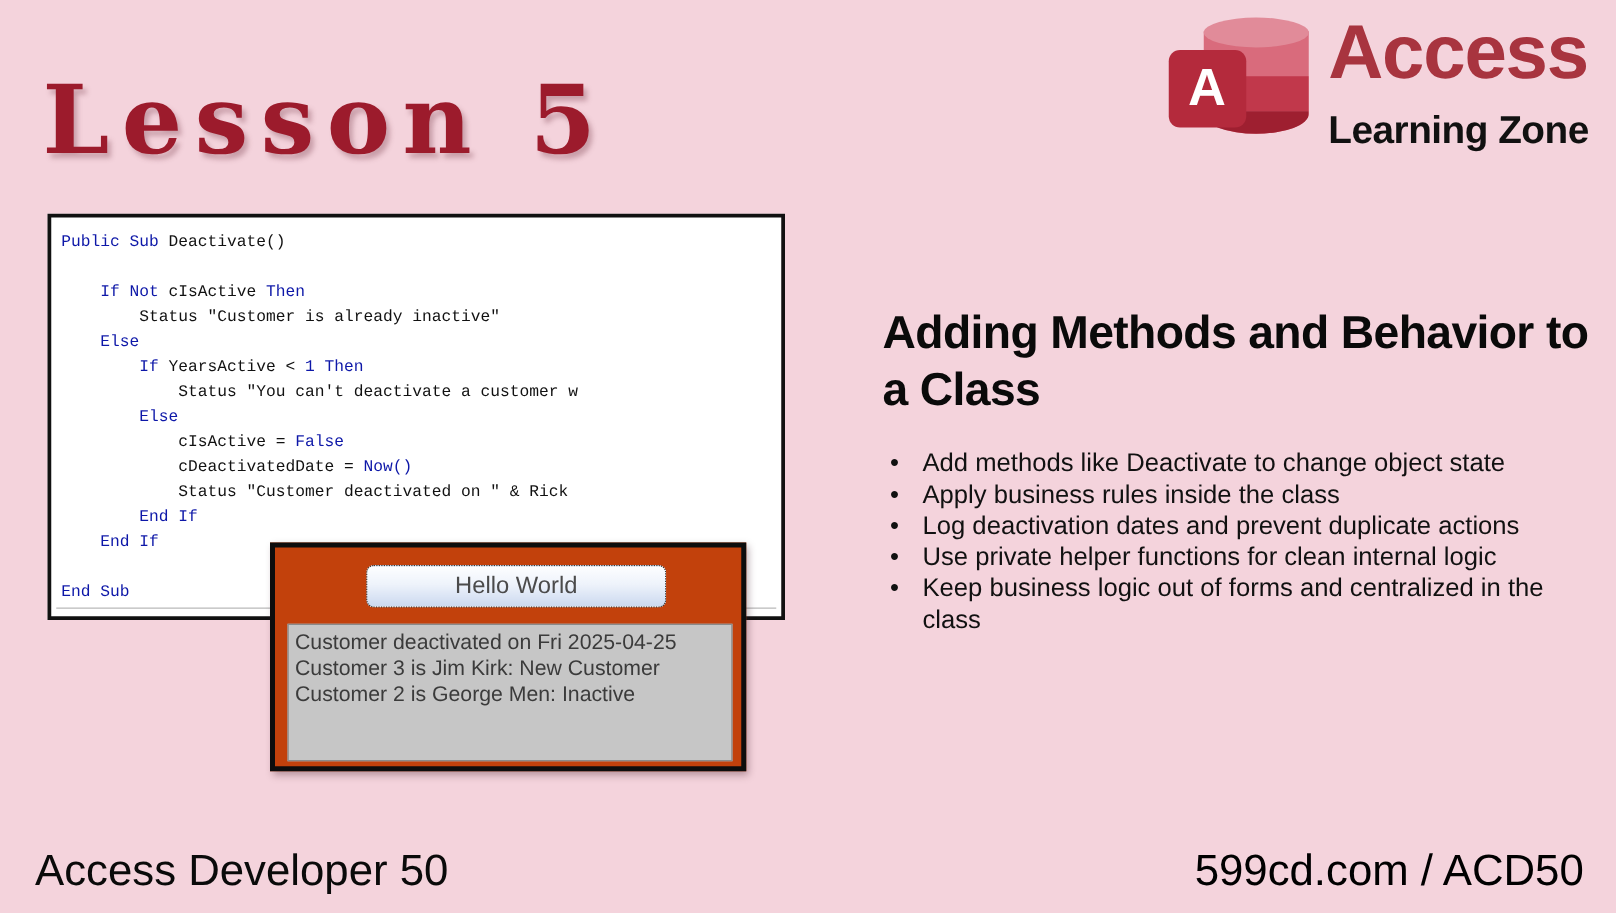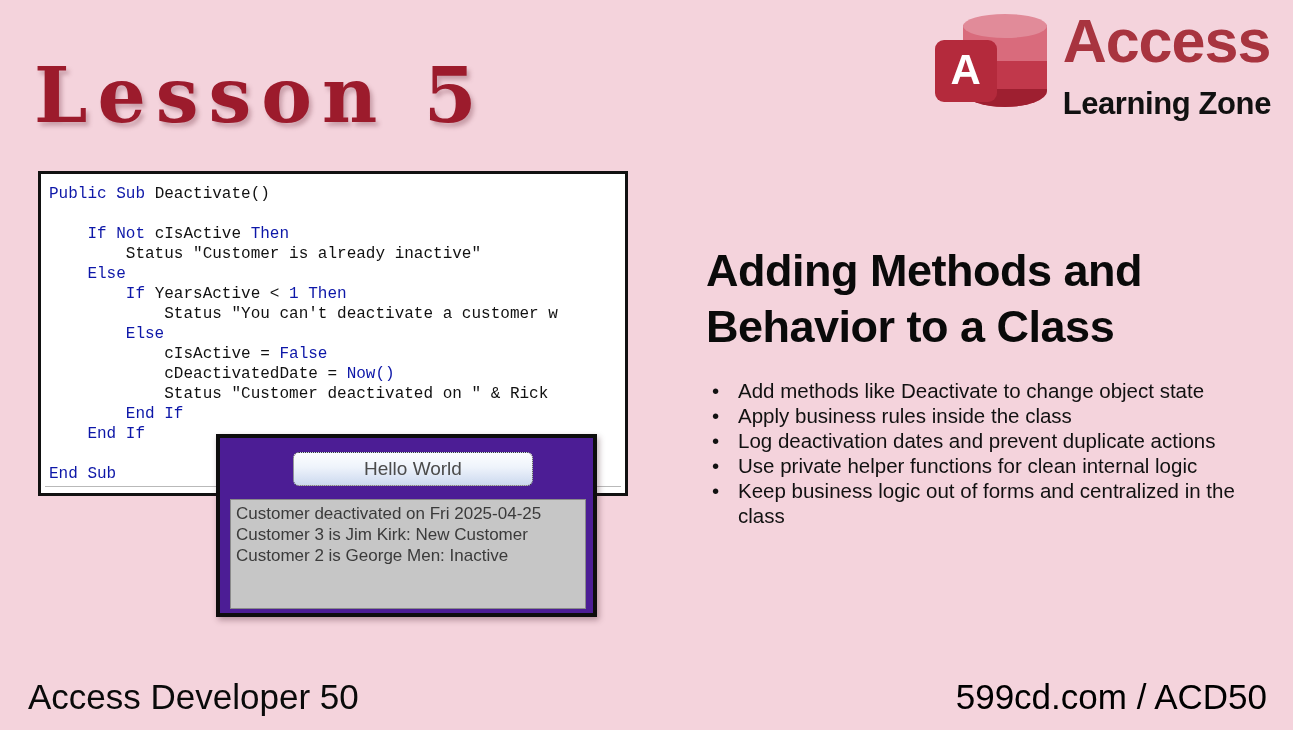--- a/index.html
+++ b/index.html
@@ -151,21 +151,21 @@
     overflow: hidden;
   }
   .code-inner {
     position: absolute;
     left: 8px;
     top: 10px;
     width: 900px;
   }
   .code-line {
     font-family: "Liberation Mono", "DejaVu Sans Mono", monospace;
-    font-size: 16px;
+    font-size: 13px;
     line-height: 20px;
     color: #111111;
     white-space: pre;
   }
   .kw { color: #0d17a8; }
   .code-footline {
     position: absolute;
     left: 4px;
     right: 4px;
     bottom: 6px;
@@ -173,21 +173,21 @@
     background: #b9b9b9;
   }
 
   
   .form-window {
     position: absolute;
     left: 216px;
     top: 434px;
     width: 381px;
     height: 183px;
-    background: #4c1d95;
+    background: #c2410c;
     border: 4px solid #0d0d0d;
     box-shadow: 2px 3px 6px rgba(60, 20, 35, 0.35);
   }
   .form-button {
     position: absolute;
     left: 73px;
     top: 14px;
     width: 240px;
     height: 34px;
     border-radius: 6px;
@@ -222,21 +222,21 @@
   
   .right-col {
     position: absolute;
     left: 706px;
     top: 243px;
     width: 572px;
   }
   .headline {
     font-family: "Liberation Sans", sans-serif;
     font-weight: bold;
-    font-size: 45px;
+    font-size: 37px;
     line-height: 1.25;
     color: #0a0a0a;
     letter-spacing: -0.5px;
   }
   .bullets {
     margin-top: 22px;
     list-style: none;
   }
   .bullet {
     display: flex;

